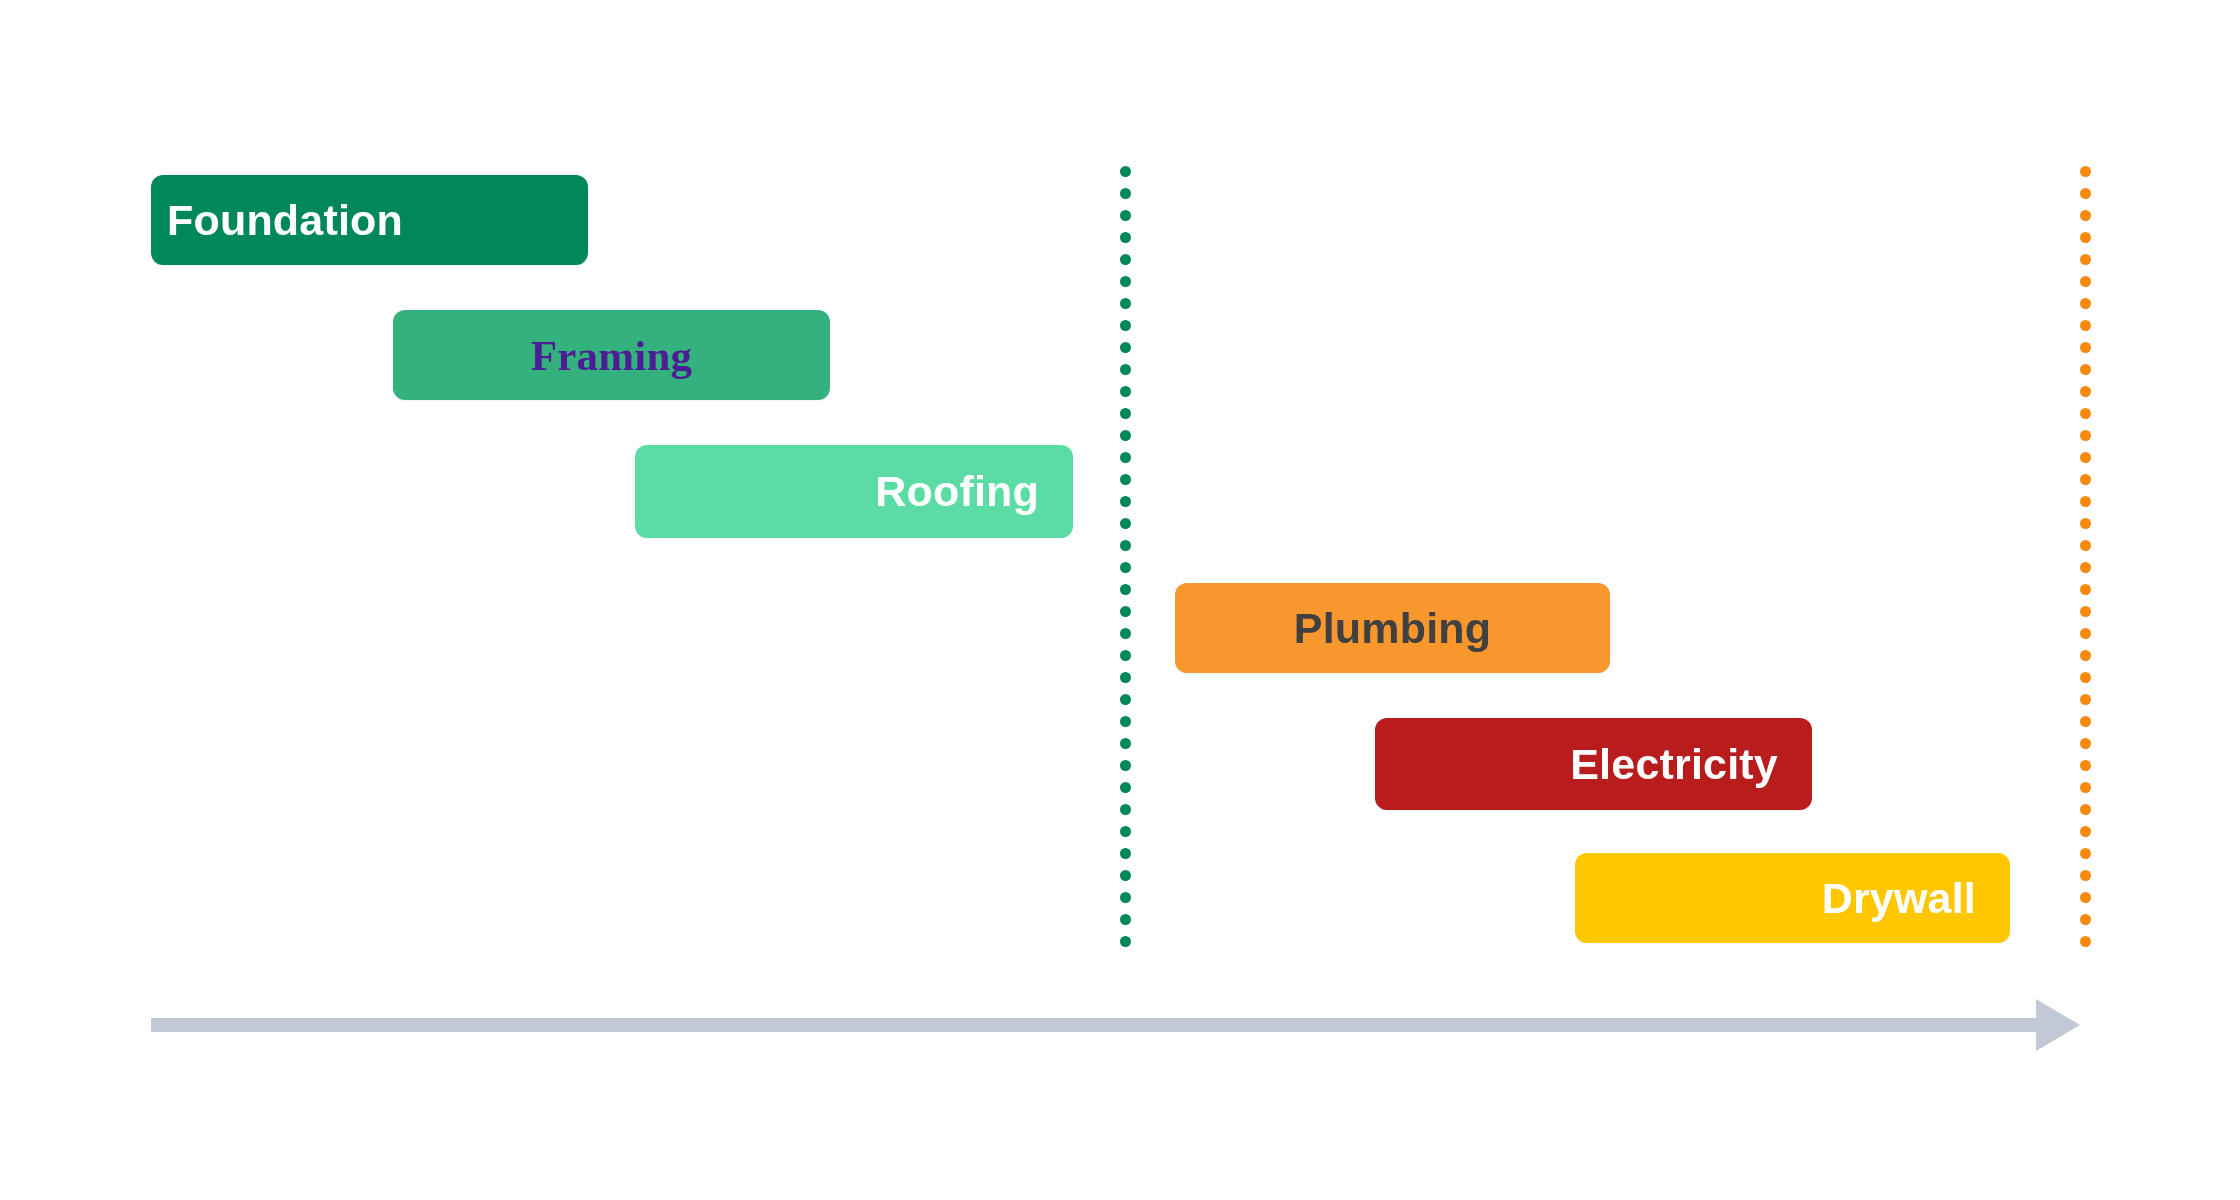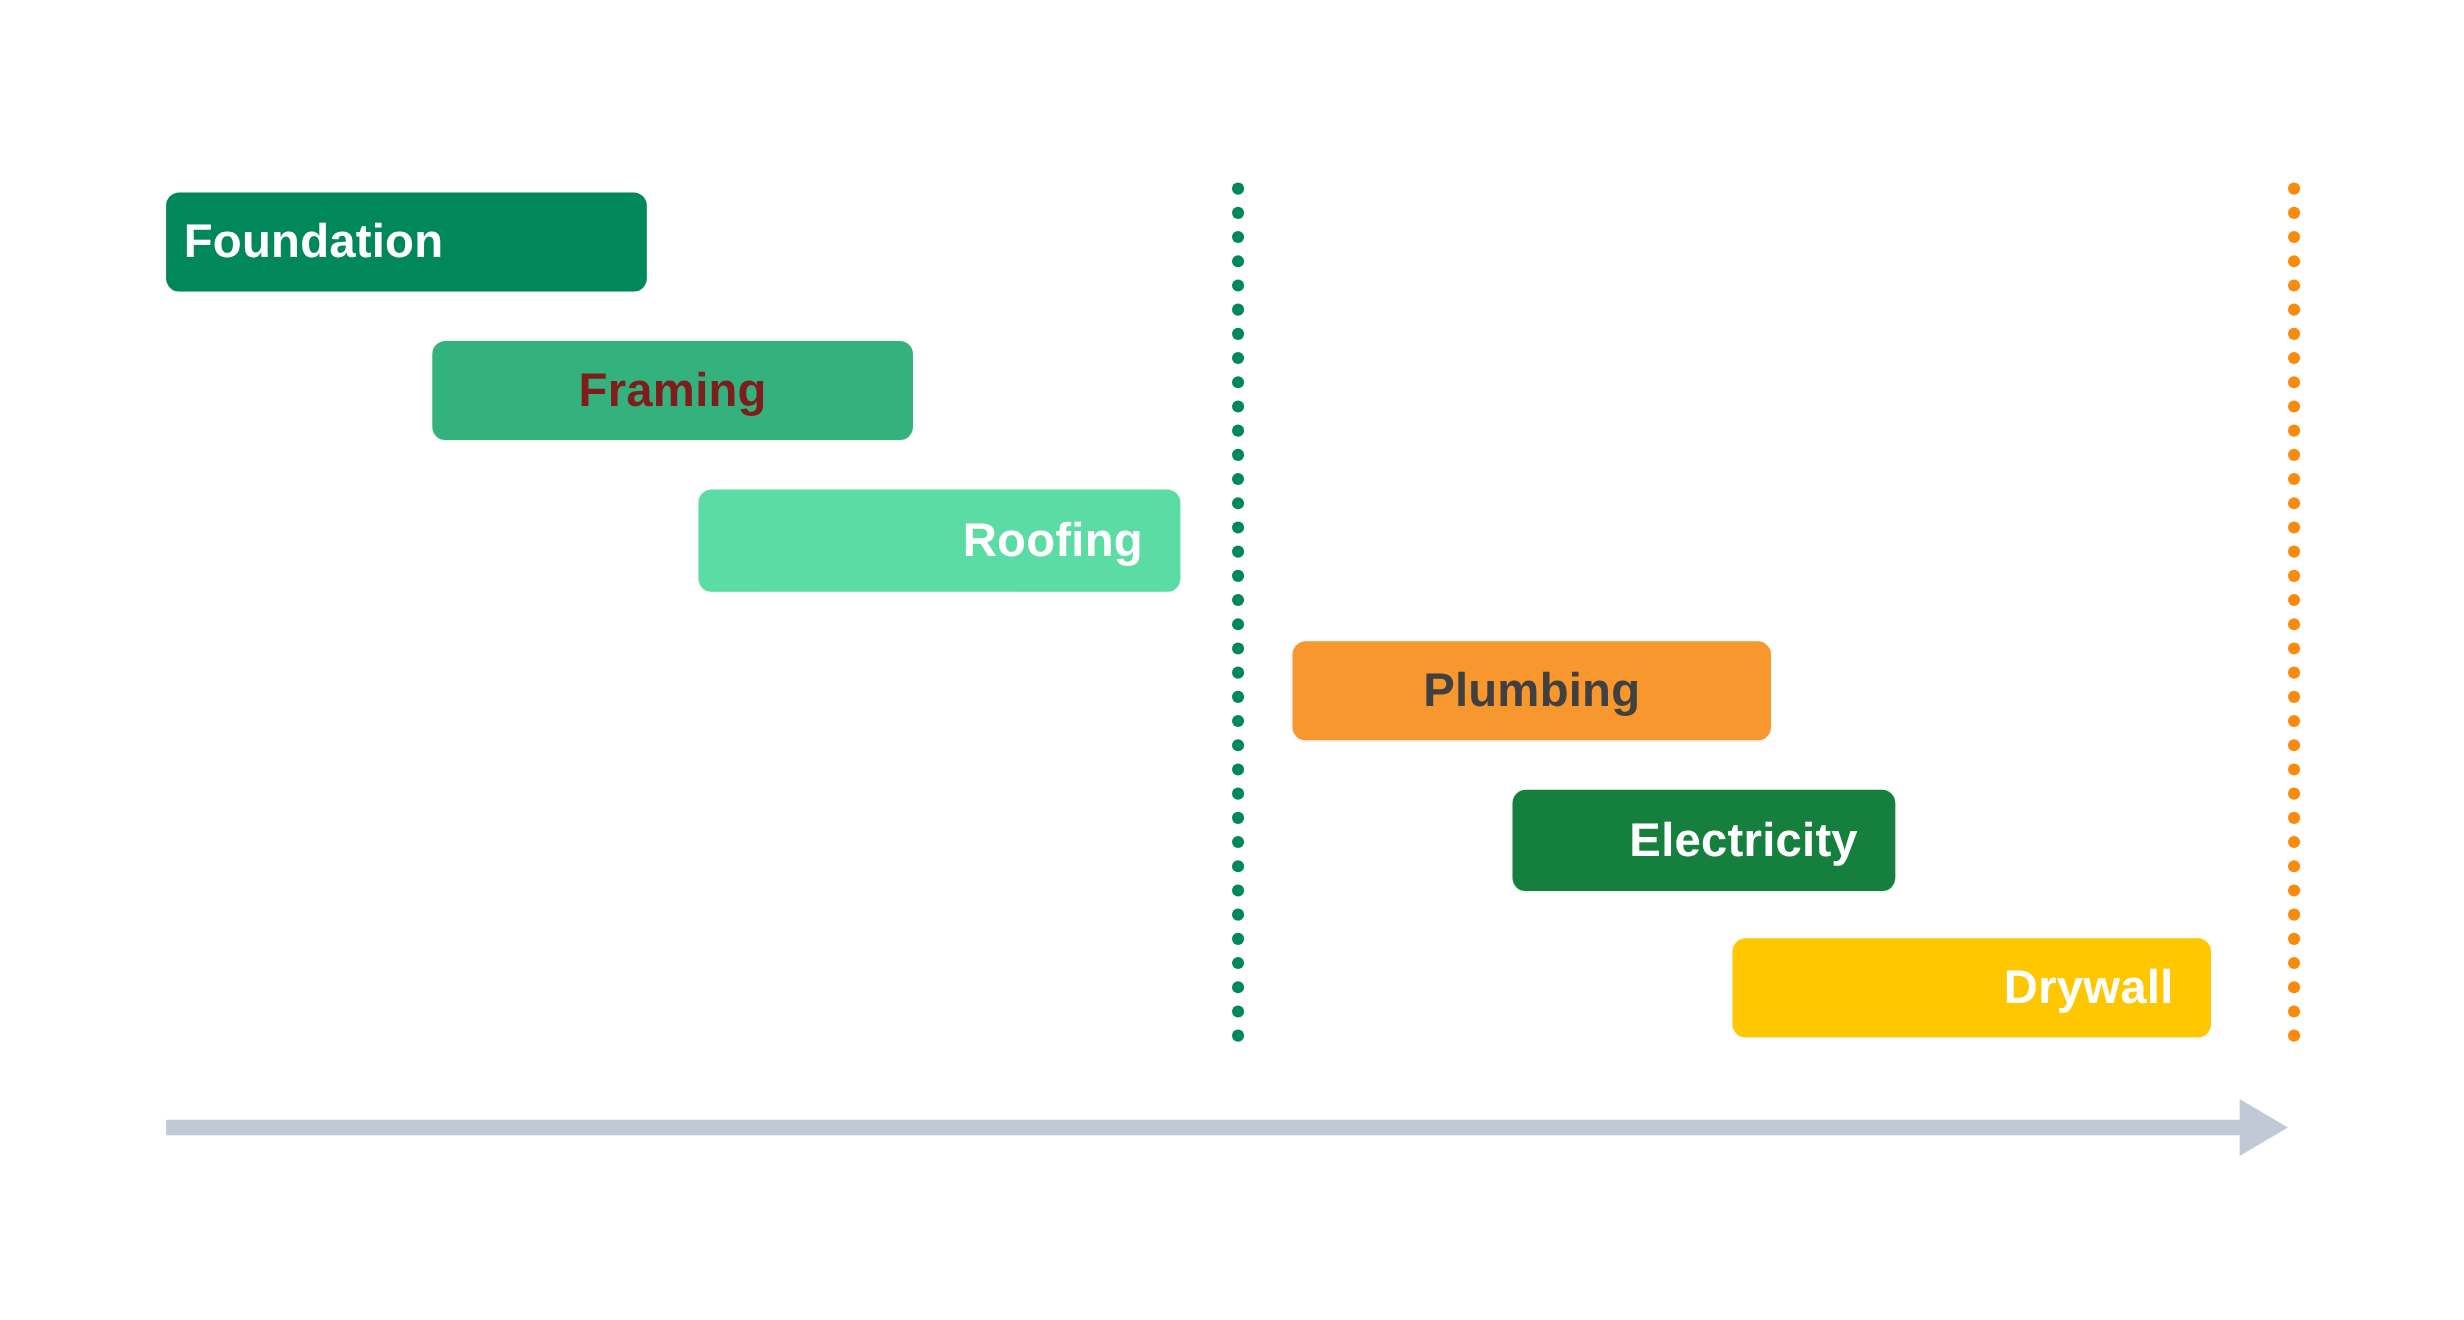--- a/index.html
+++ b/index.html
@@ -79,29 +79,29 @@
 </head>
 <body>
 
 <div id="stage" style="width: 2240px; height: 1200px; background: rgb(255, 255, 255);">
 
   <div id="bars-layer">
       <div class="bar align-left" style="left: 151px; top: 175px; width: 437px; height: 90px; background: rgb(0, 135, 90);">
         <span class="bar-label" style="color: rgb(255, 255, 255);">Foundation</span>
       </div>
       <div class="bar align-center" style="left: 393px; top: 310px; width: 437px; height: 90px; background: rgb(51, 178, 126);">
-        <span class="bar-label" style="color: #7f1d1d;">Framing</span>
+        <span class="bar-label" style="color: #4c1d95; font-family: Liberation Serif, serif;">Framing</span>
       </div>
       <div class="bar align-right" style="left: 635px; top: 445px; width: 438px; height: 93px; background: rgb(91, 220, 165);">
         <span class="bar-label" style="color: rgb(255, 255, 255);">Roofing</span>
       </div>
       <div class="bar align-center" style="left: 1175px; top: 583px; width: 435px; height: 90px; background: rgb(249, 151, 47);">
         <span class="bar-label" style="color: #404040;">Plumbing</span>
       </div>
-      <div class="bar align-right" style="left: 1375px; top: 718px; width: 348px; height: 92px; background: #15803d;">
+      <div class="bar align-right" style="left: 1375px; top: 718px; width: 437px; height: 92px; background: #b91c1c;">
         <span class="bar-label" style="color: rgb(255, 255, 255);">Electricity</span>
       </div>
       <div class="bar align-right" style="left: 1575px; top: 853px; width: 435px; height: 90px; background: rgb(255, 199, 0);">
         <span class="bar-label" style="color: rgb(255, 255, 255);">Drywall</span>
       </div>
     </div>
 
   <div id="milestones-layer">
       <div class="milestone-line" style="left: 1120px; top: 166px; height: 784px;">
         <div class="dot" style="background: rgb(0, 135, 90);"></div>

